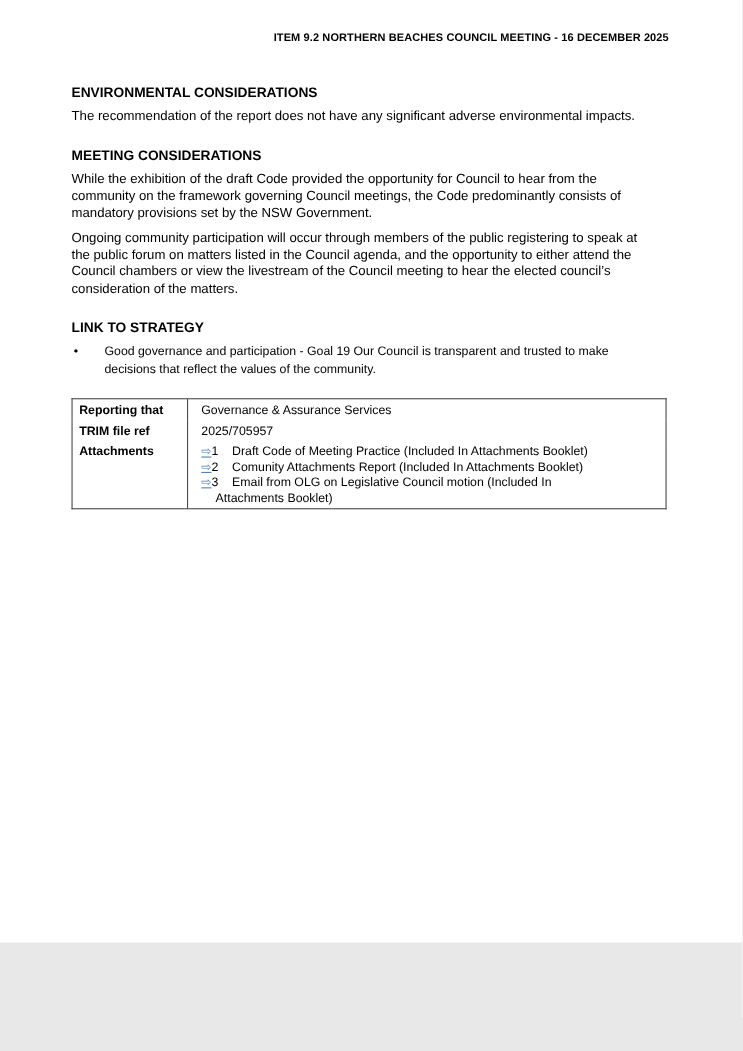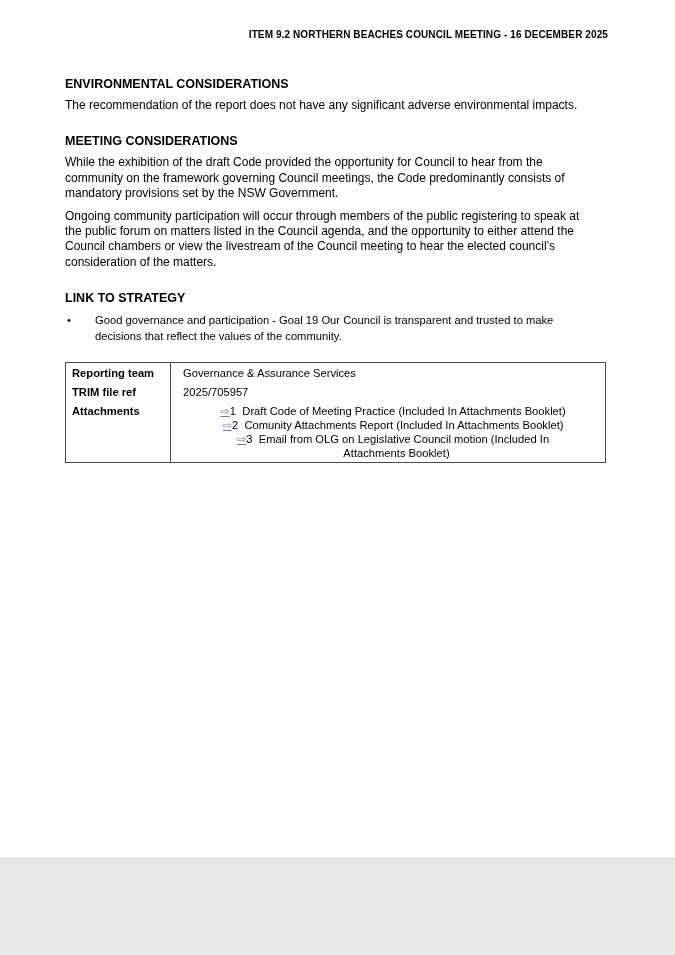--- a/index.html
+++ b/index.html
@@ -76,21 +76,20 @@
     border-right: 1px solid #4a4a4a;
   }
   .info-table td.value {
     padding-left: 12px;
     padding-right: 8px;
   }
   .att {
     padding-left: 13px;
     text-indent: -13px;
     line-height: 14px;
-    text-align: center;
   }
   .att .marker {
     display: inline-block;
     width: 28px;
     text-indent: 0;
   }
   .att .arrow {
     color: #4f81bd;
     text-decoration: underline;
     cursor: pointer;
@@ -133,21 +132,21 @@
 
     <div class="bullet-row">
       <span class="bullet-marker">•</span>
       <span class="bullet-text">Good governance and participation - Goal 19 Our Council is transparent and trusted to make
 decisions that reflect the values of the community.</span>
     </div>
 
     <table class="info-table">
       <tbody>
         <tr>
-          <td class="label">Reporting team</td>
+          <td class="label">Reporting that</td>
           <td class="value">Governance &amp; Assurance Services</td>
         </tr>
         <tr>
           <td class="label">TRIM file ref</td>
           <td class="value">2025/705957</td>
         </tr>
         <tr>
           <td class="label">Attachments</td>
           <td class="value">
             <div class="att">

